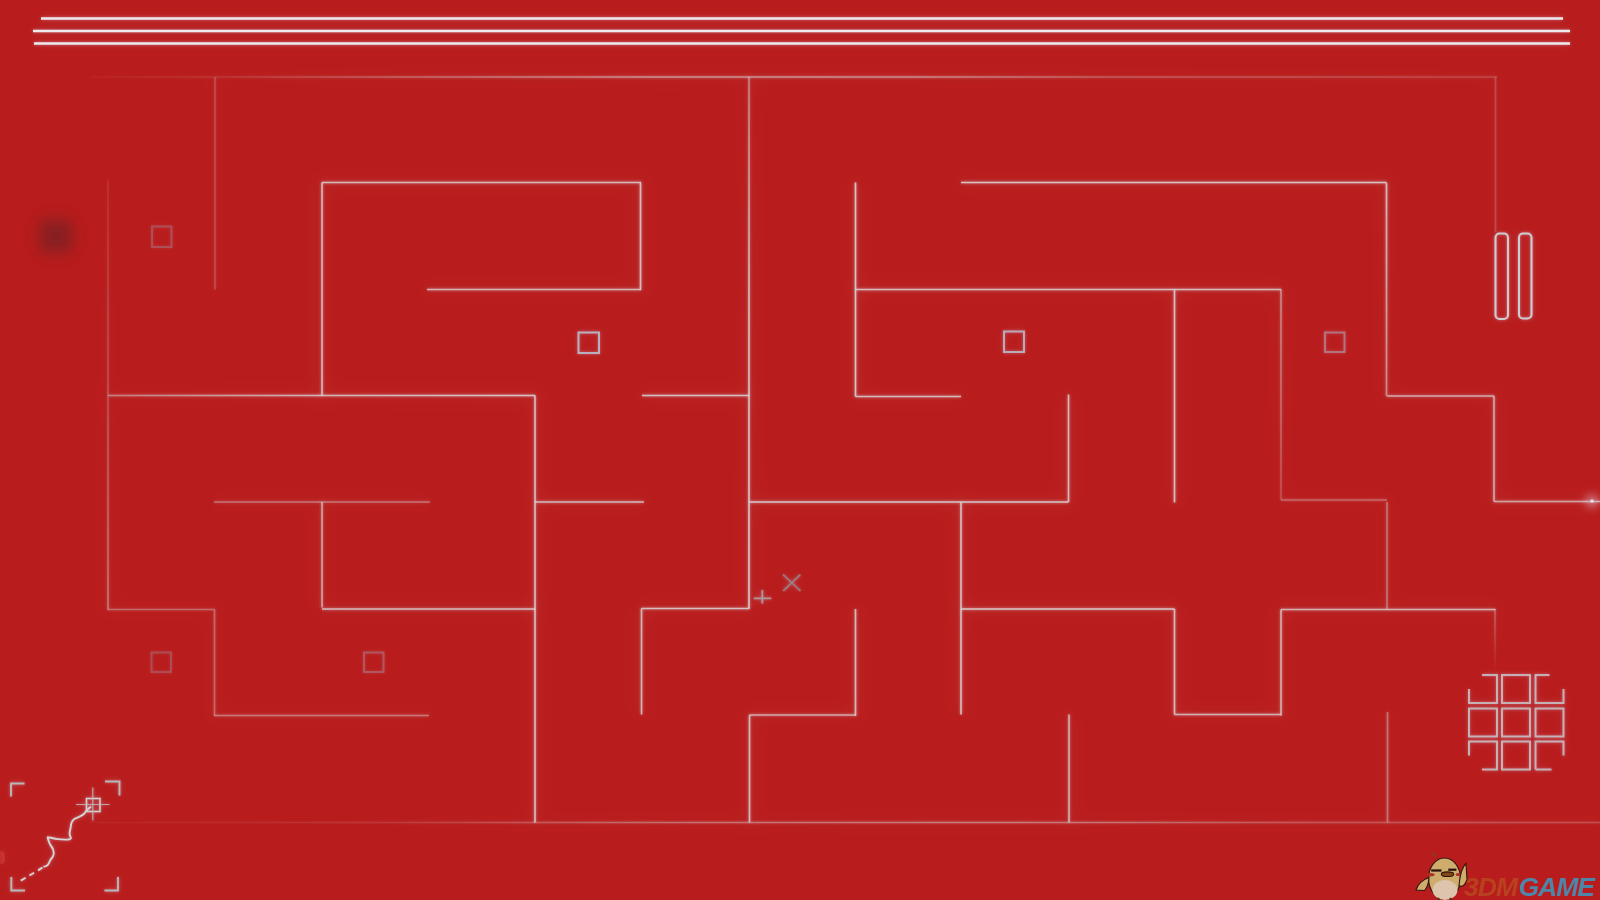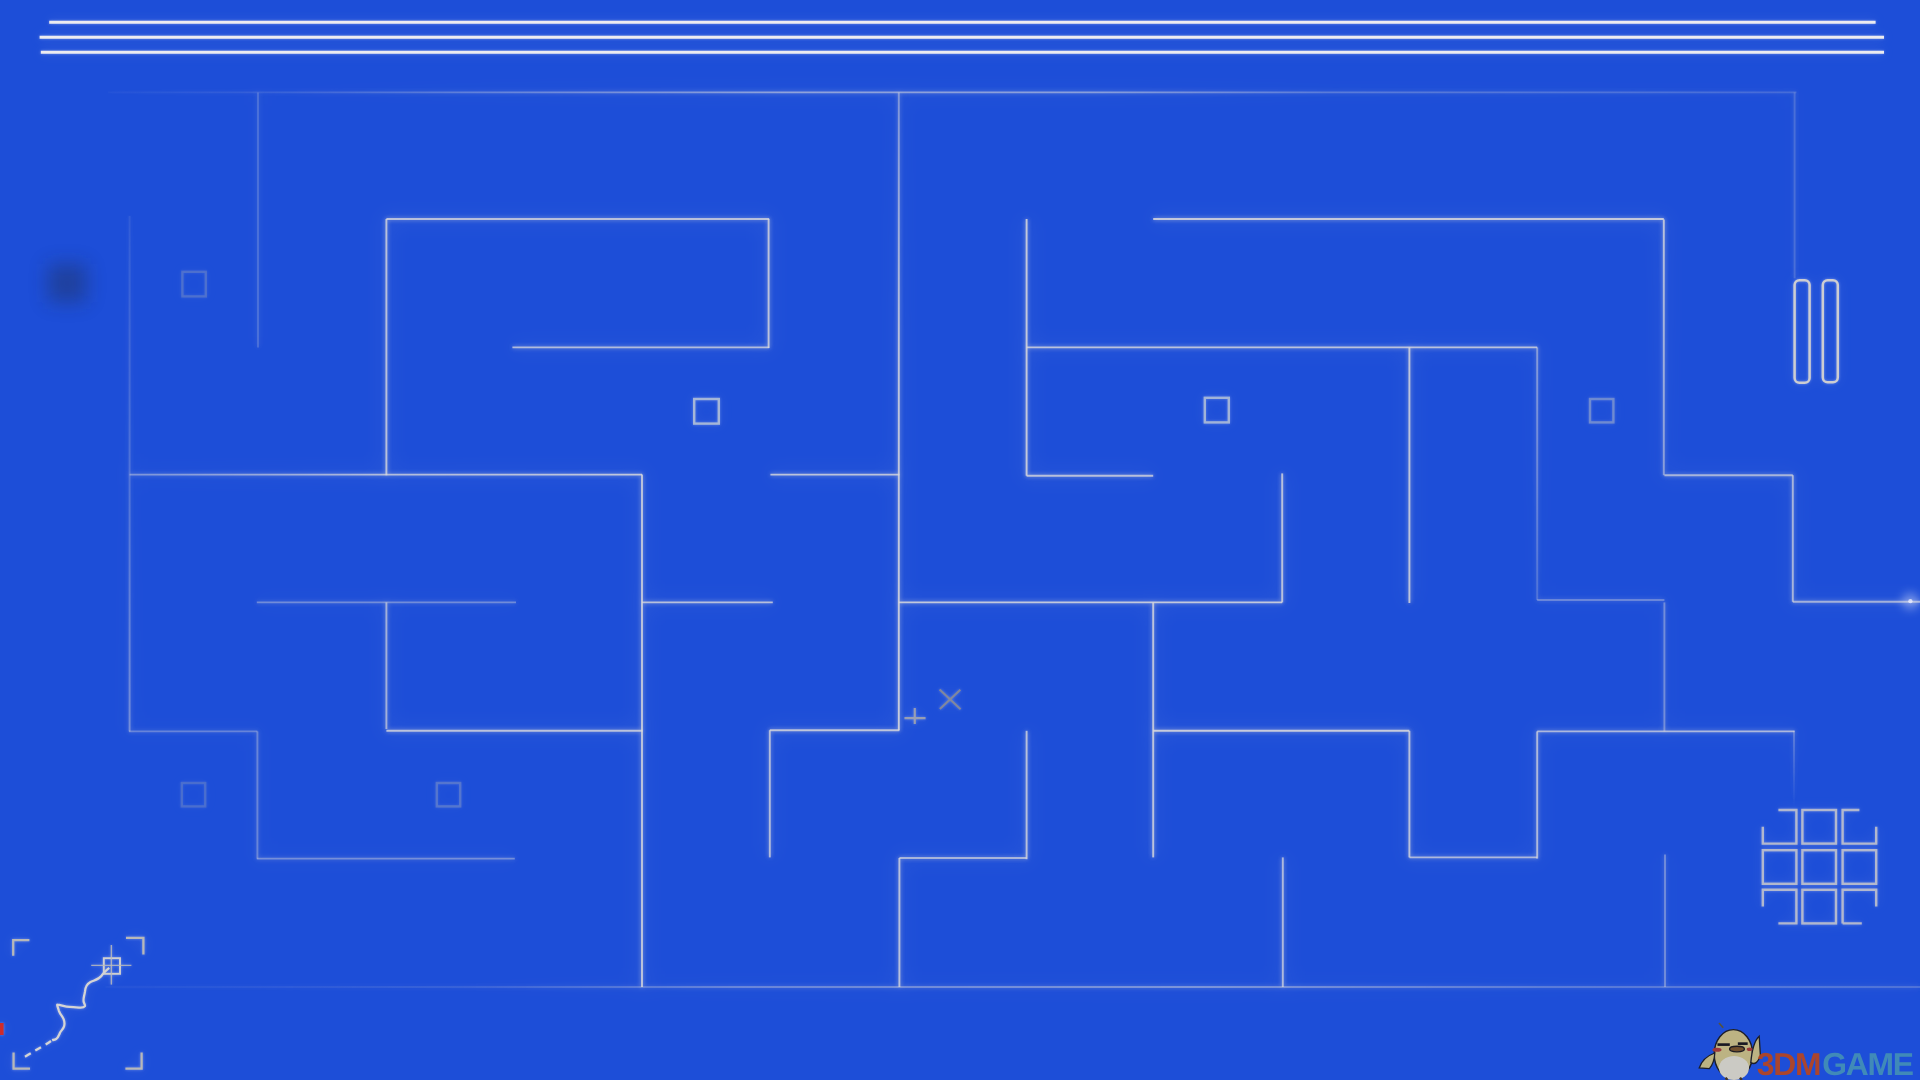--- a/index.html
+++ b/index.html
@@ -1,16 +1,16 @@
 <!DOCTYPE html>
 <html><head>
 <meta charset="utf-8">
 <style>
 html,body{margin:0;padding:0;background:#000;}
-#stage{position:relative;width:1600px;height:900px;background:#1d4ed8;overflow:hidden;font-family:"Liberation Sans",sans-serif;}
+#stage{position:relative;width:1600px;height:900px;background:#b91c1c;overflow:hidden;font-family:"Liberation Sans",sans-serif;font-style:italic;}
 .glow2{filter:drop-shadow(0 0 1.5px rgba(225,230,250,0.4)) drop-shadow(0 0 5px rgba(195,205,245,0.16));}
 </style>
 </head>
 <body>
 <div id="stage">
 <svg width="1600" height="900" viewBox="0 0 1600 900" xmlns="http://www.w3.org/2000/svg">
 <defs>
 <linearGradient id="tb" x1="90" y1="0" x2="1500" y2="0" gradientUnits="userSpaceOnUse">
 <stop offset="0" stop-color="#d8d8dc" stop-opacity="0.03"></stop>
 <stop offset="0.1" stop-color="#d8d8dc" stop-opacity="0.12"></stop>

